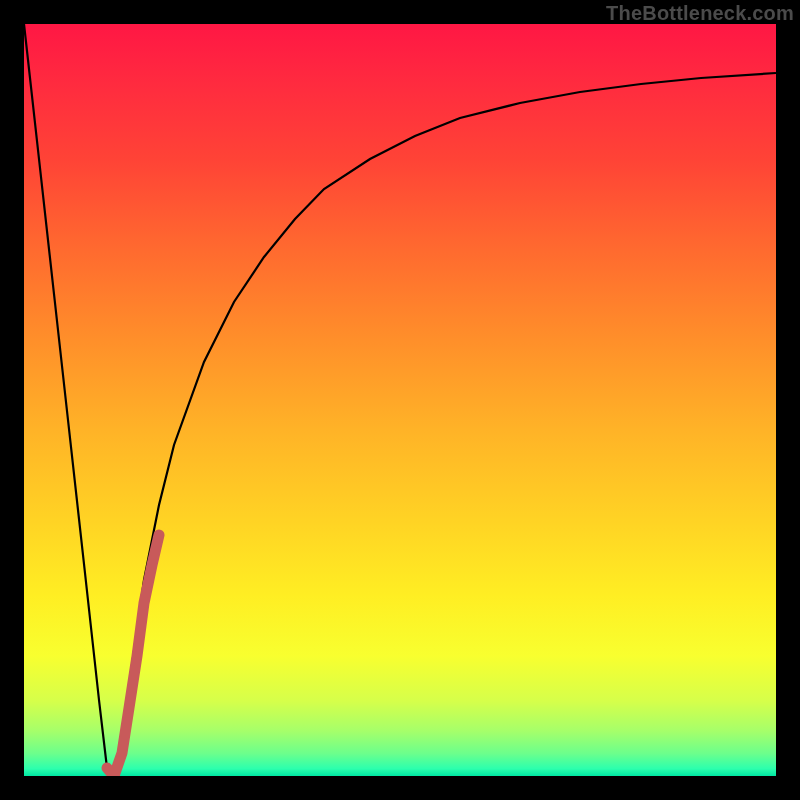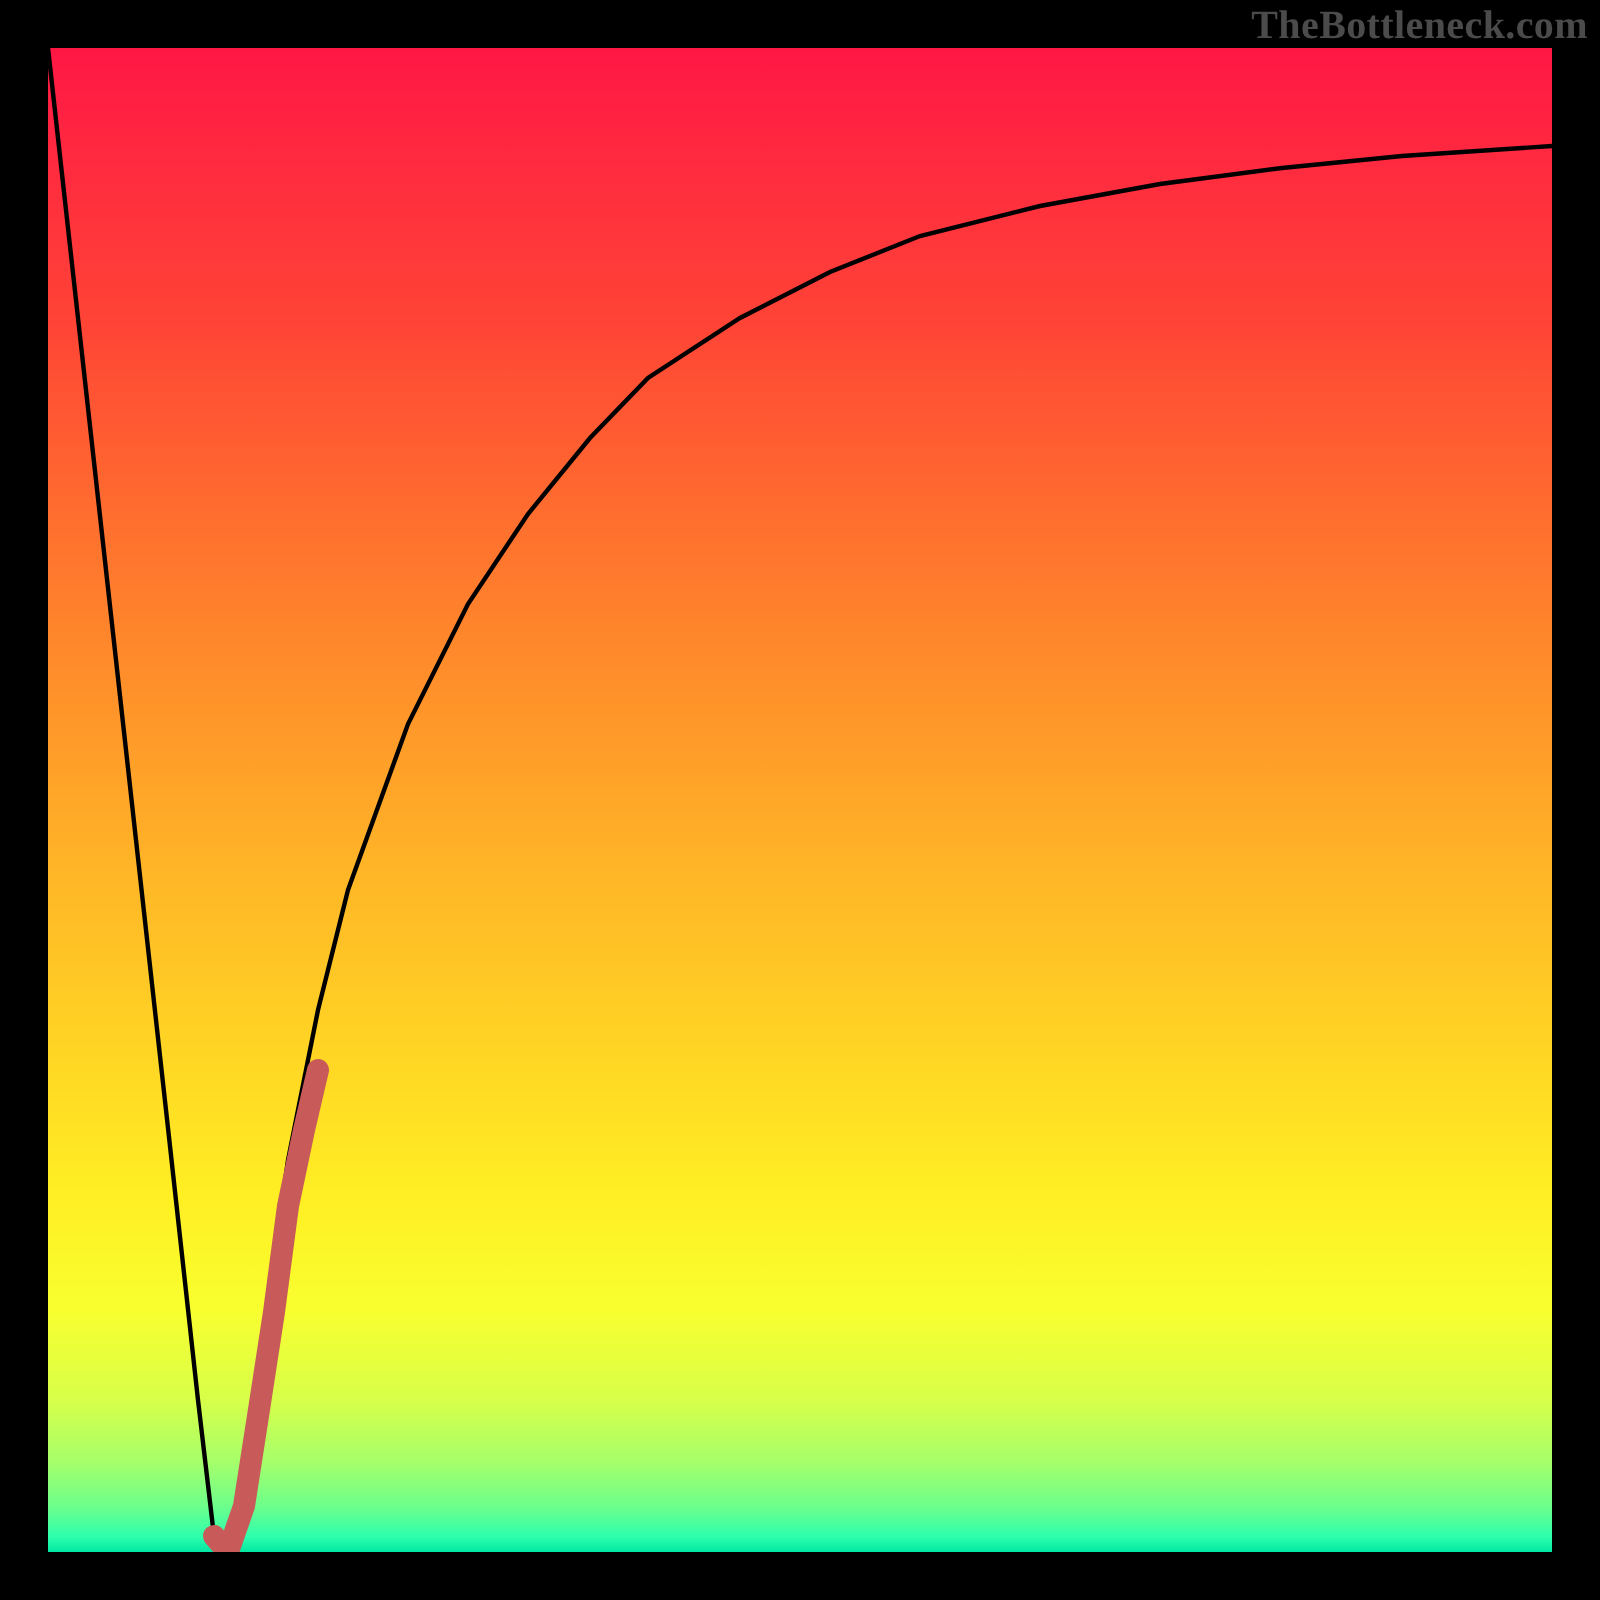--- a/index.html
+++ b/index.html
@@ -48,21 +48,21 @@
     );
   }
   .watermark {
     position: absolute;
     top: 2px;
     right: 6px;
     color: #4b4b4b;
     font-size: 20px;
     font-weight: 600;
     letter-spacing: 0.2px;
-    font-family: Liberation Serif, serif;
+    font-family: Liberation Sans, sans-serif;
   }
   svg.curves {
     position: absolute;
     inset: 0;
   }
 </style>
 </head>
 <body>
 
 <div class="outer-frame">

